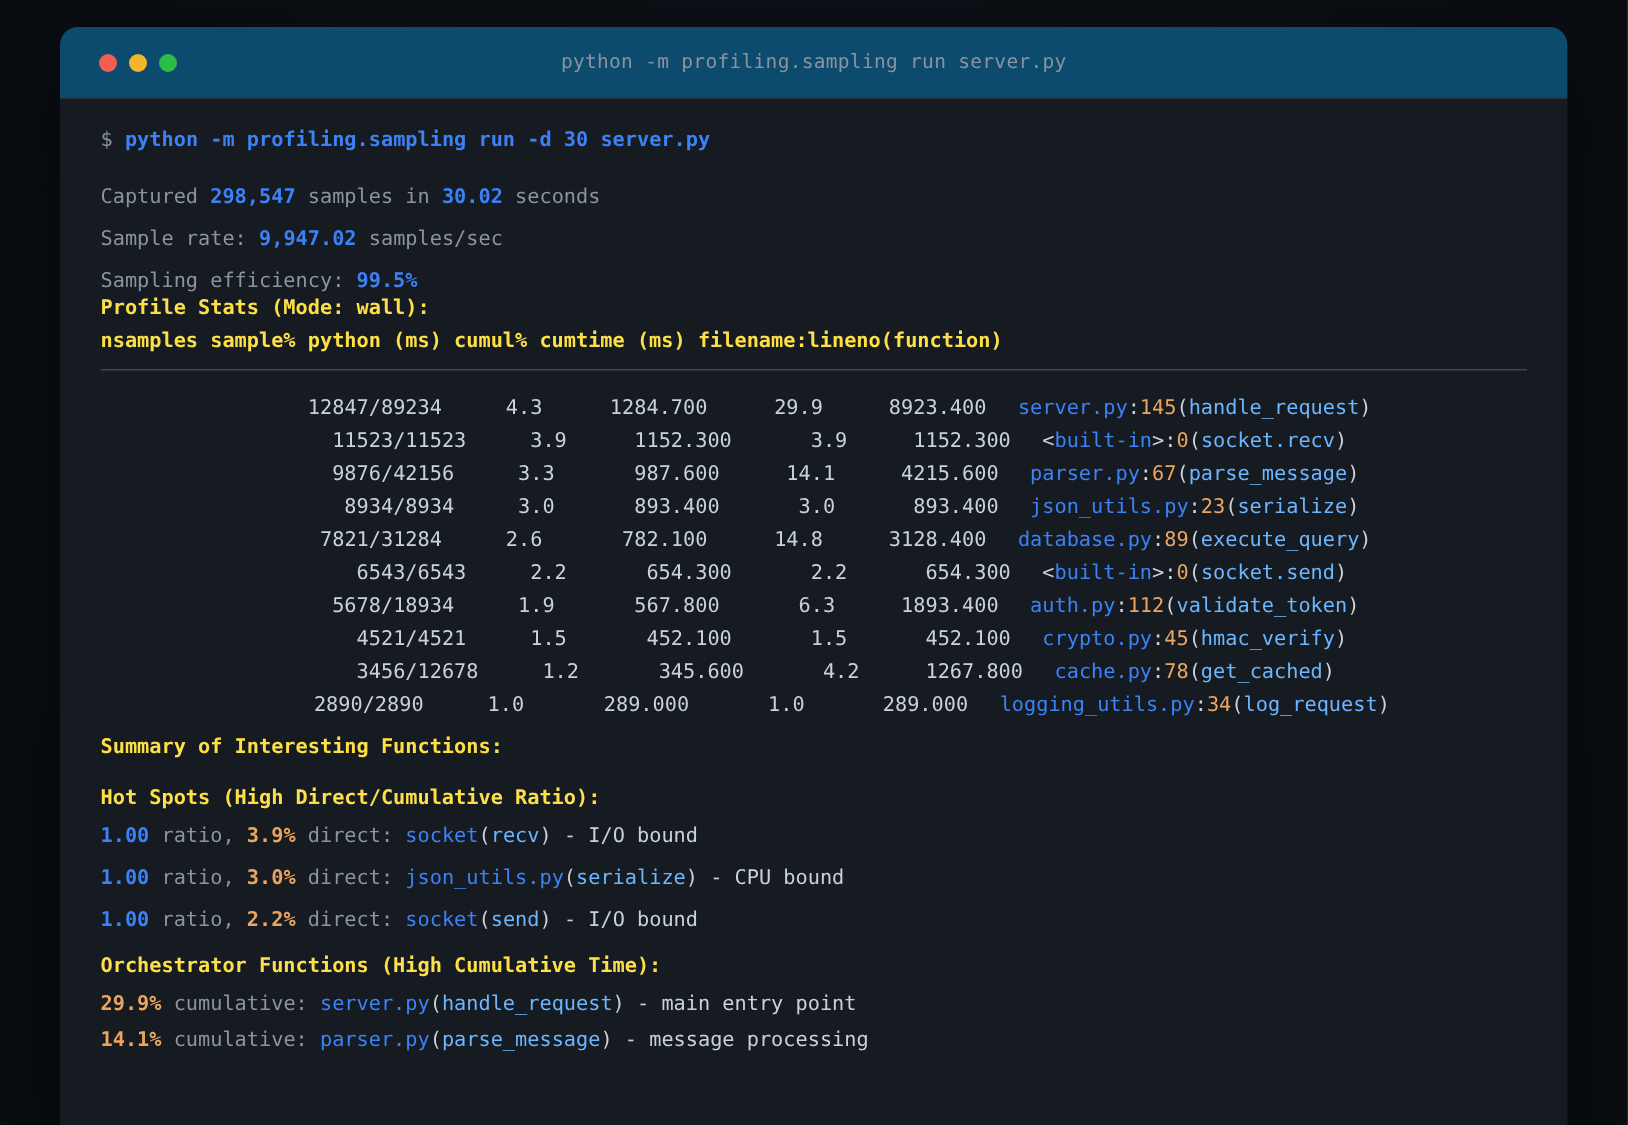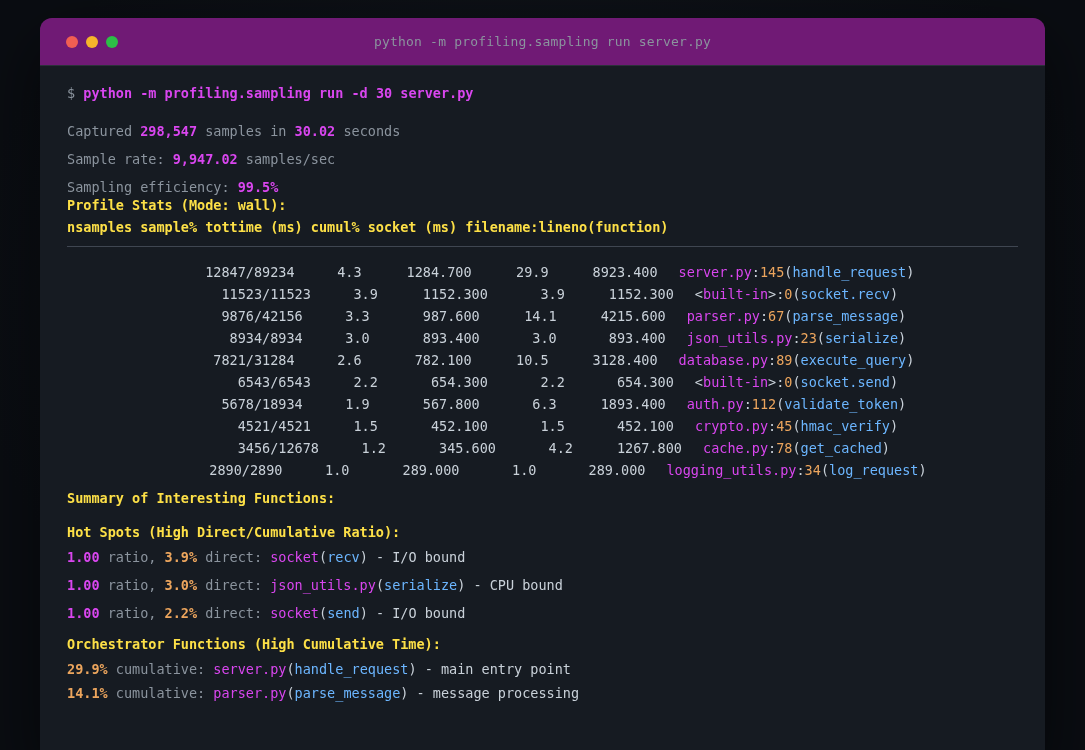--- a/index.html
+++ b/index.html
@@ -8,21 +8,21 @@
     background: radial-gradient(ellipse at 50% 40%, #12161d 0%, #0a0d12 75%);
     font-family: "DejaVu Sans Mono", "Liberation Mono", monospace;
   }
   .window {
     position: absolute; left: 40px; top: 18px; width: 1005px; height: 745px;
     background: #161b22; border-radius: 12px;
     box-shadow: 0 24px 70px rgba(0,0,0,.55);
     overflow: hidden;
   }
   .titlebar {
-    position: relative; height: 48px; background: #701a75;
+    position: relative; height: 48px; background: #0c4a6e;
     border-bottom: 1px solid #2b313a;
     display: flex; align-items: center; padding: 0 26px;
   }
   .lights { display: flex; gap: 8px; z-index: 2; }
   .light { width: 12px; height: 12px; border-radius: 50%; display: inline-block; }
   .light.red    { background: #f05f52; }
   .light.yellow { background: #f5b52a; }
   .light.green  { background: #2dbe47; }
   .title {
     position: absolute; left: 0; right: 0; text-align: center;
@@ -30,21 +30,21 @@
   }
   .content {
     padding: 18px 27px 0 27px;
     font-size: 13.5px; color: #8b949e;
   }
   .line { line-height: 18px; }
 
   
   .t-gray   { color: #8b949e; }
   .t-bright { color: #c9d1d9; }
-  .t-green  { color: #d946ef; }
+  .t-green  { color: #3b82f6; }
   .t-head   { color: #fde047; font-weight: bold; }
   .t-func   { color: #6cb6ff; }
   .t-orange { color: #eca55d; }
   .bold     { font-weight: bold; }
 
   
   .cmd-line      { margin-bottom: 20px; }
   .info-line     { margin-bottom: 10px; }
   .info-last     { }
   .profile-title { margin-bottom: 4px; }
@@ -80,21 +80,21 @@
 
     <div class="line cmd-line"><span class="t-gray">$</span> <span class="t-green bold">python -m profiling.sampling run -d 30 server.py</span></div>
 
     <div class="line info-line"><span class="t-gray">Captured </span><span class="t-green bold">298,547</span><span class="t-gray"> samples in </span><span class="t-green bold">30.02</span><span class="t-gray"> seconds</span></div>
 
     <div class="line info-line"><span class="t-gray">Sample rate: </span><span class="t-green bold">9,947.02</span><span class="t-gray"> samples/sec</span></div>
 
     <div class="line info-last"><span class="t-gray">Sampling efficiency: </span><span class="t-green bold">99.5%</span></div>
 
     <div class="line profile-title t-head">Profile Stats (Mode: wall):</div>
-    <div class="line t-head">nsamples sample% tottime (ms) cumul% socket (ms) filename:lineno(function)</div>
+    <div class="line t-head">nsamples sample% python (ms) cumul% cumtime (ms) filename:lineno(function)</div>
 
     <hr class="divider">
 
     <div class="ptable">
 
         <div class="trow">
           <span class="col c1 t-bright">12847/89234</span>
           <span class="col c2 t-bright">4.3</span>
           <span class="col c3 t-bright">1284.700</span>
           <span class="col c4 t-bright">29.9</span>
@@ -126,21 +126,21 @@
           <span class="col c3 t-bright">893.400</span>
           <span class="col c4 t-bright">3.0</span>
           <span class="col c5 t-bright">893.400</span>
           <span class="loc"><span class="t-bright"></span><span class="t-green">json_utils.py</span><span class="t-bright"></span><span class="t-bright">:</span><span class="t-orange">23</span><span class="t-bright">(</span><span class="t-func">serialize</span><span class="t-bright">)</span></span>
         </div>
 
         <div class="trow">
           <span class="col c1 t-bright">7821/31284</span>
           <span class="col c2 t-bright">2.6</span>
           <span class="col c3 t-bright">782.100</span>
-          <span class="col c4 t-bright">10.5</span>
+          <span class="col c4 t-bright">14.8</span>
           <span class="col c5 t-bright">3128.400</span>
           <span class="loc"><span class="t-bright"></span><span class="t-green">database.py</span><span class="t-bright"></span><span class="t-bright">:</span><span class="t-orange">89</span><span class="t-bright">(</span><span class="t-func">execute_query</span><span class="t-bright">)</span></span>
         </div>
 
         <div class="trow">
           <span class="col c1 t-bright">6543/6543</span>
           <span class="col c2 t-bright">2.2</span>
           <span class="col c3 t-bright">654.300</span>
           <span class="col c4 t-bright">2.2</span>
           <span class="col c5 t-bright">654.300</span>

